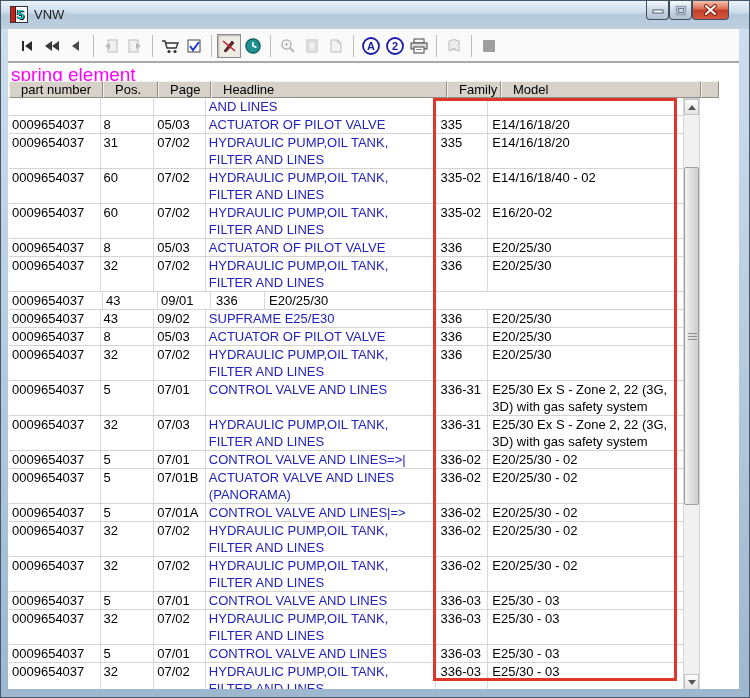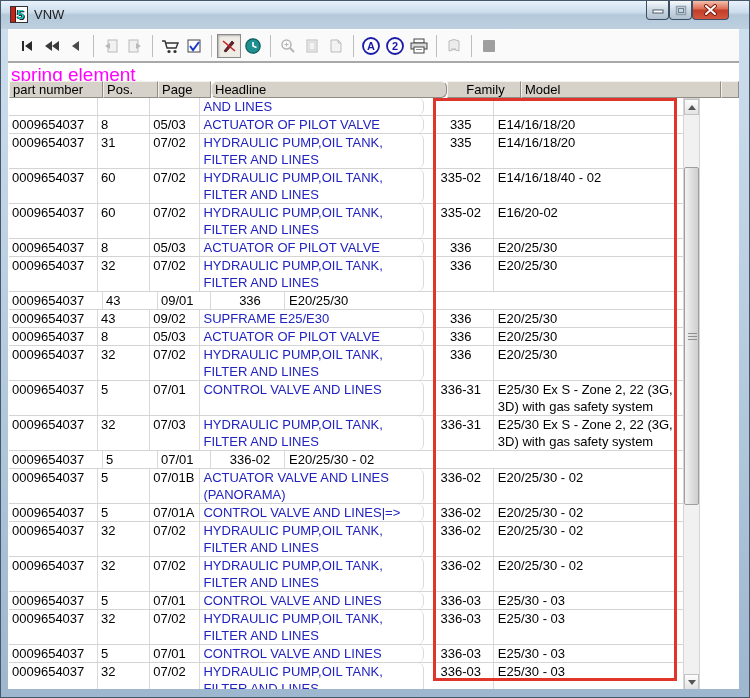--- a/index.html
+++ b/index.html
@@ -26,22 +26,22 @@
   .tbtn{ width:24px; height:24px; display:flex; align-items:center; justify-content:center; background:transparent; border:1px solid transparent; }
   .tbtn.pressed{ border:1px solid #8a8a8a; background:#efece6; box-shadow:inset 1px 1px 2px rgba(0,0,0,.25); }
   .tsep{ width:1px; height:22px; background:#bdbdbd; margin:0 5px; }
 
   
   .content{ position:absolute; top:62px; left:7px; right:10px; bottom:8px; background:#fff; overflow:hidden; }
   .search-term{ position:absolute; left:3px; top:1px; font-size:19px; font-weight:normal; color:#ff00ff; }
   .thead{ position:absolute; left:1px; top:18px; height:17px; display:flex; }
   .hcell{ background:#d6d2ca; border-top:1px solid #f3f1ec; border-left:1px solid #f3f1ec;
     border-right:1px solid #8f8d86; border-bottom:1px solid #8f8d86;
-    font-size:13px; color:#000; padding:0 0 0 3px; line-height:15px; white-space:nowrap; overflow:hidden;}
-  .c0{width:94px;} .c1{width:55px;} .c2{width:53px;} .c3{width:236px;border-radius:6px;} .c4{width:74px;text-align:center;} .c5{width:200px;} .cf{width:18px;}
+    font-size:13px; color:#000; padding:0 0 0 11px; line-height:15px; white-space:nowrap; overflow:hidden;}
+  .c0{width:94px;} .c1{width:55px;} .c2{width:53px;} .c3{width:236px;} .c4{width:54px;} .c5{width:200px;} .cf{width:18px;}
   .tbody{ position:absolute; left:1px; top:35px; width:674px; height:593px; overflow:hidden; background:#fff; }
   .trow{ display:flex; border-bottom:1px solid #d4d4d4; }
   .tcell{ font-size:13px; line-height:17px; color:#000; padding-left:3px; border-right:1px solid #d9d9d9;
     white-space:pre-wrap; word-wrap:break-word; }
   .tcell.headline{ color:#2222bf; }
   .tcell.c5{ border-right:none; padding-left:4px; }
   .tcell.c4{ padding-left:5px; }
 
   
   .red-rect{ position:absolute; left:425px; top:35px; width:244px; height:583px; border:3px solid #e0352b; pointer-events:none; }
@@ -318,20 +318,21 @@
           <div class="tcell c1">32</div>
           <div class="tcell c2">07/03</div>
           <div class="tcell c3 headline">HYDRAULIC PUMP,OIL TANK,  FILTER AND LINES</div>
           <div class="tcell c4">336-31</div>
           <div class="tcell c5">E25/30 Ex S - Zone 2, 22 (3G, 3D) with gas safety system</div>
         </div>
         <div class="trow">
           <div class="tcell c0">0009654037</div>
           <div class="tcell c1">5</div>
           <div class="tcell c2">07/01</div>
+          <div class="tcell c3 headline">CONTROL VALVE AND LINES=&gt;|</div>
           <div class="tcell c4">336-02</div>
           <div class="tcell c5">E20/25/30 - 02</div>
         </div>
         <div class="trow">
           <div class="tcell c0">0009654037</div>
           <div class="tcell c1">5</div>
           <div class="tcell c2">07/01B</div>
           <div class="tcell c3 headline">ACTUATOR VALVE AND LINES (PANORAMA)</div>
           <div class="tcell c4">336-02</div>
           <div class="tcell c5">E20/25/30 - 02</div>

